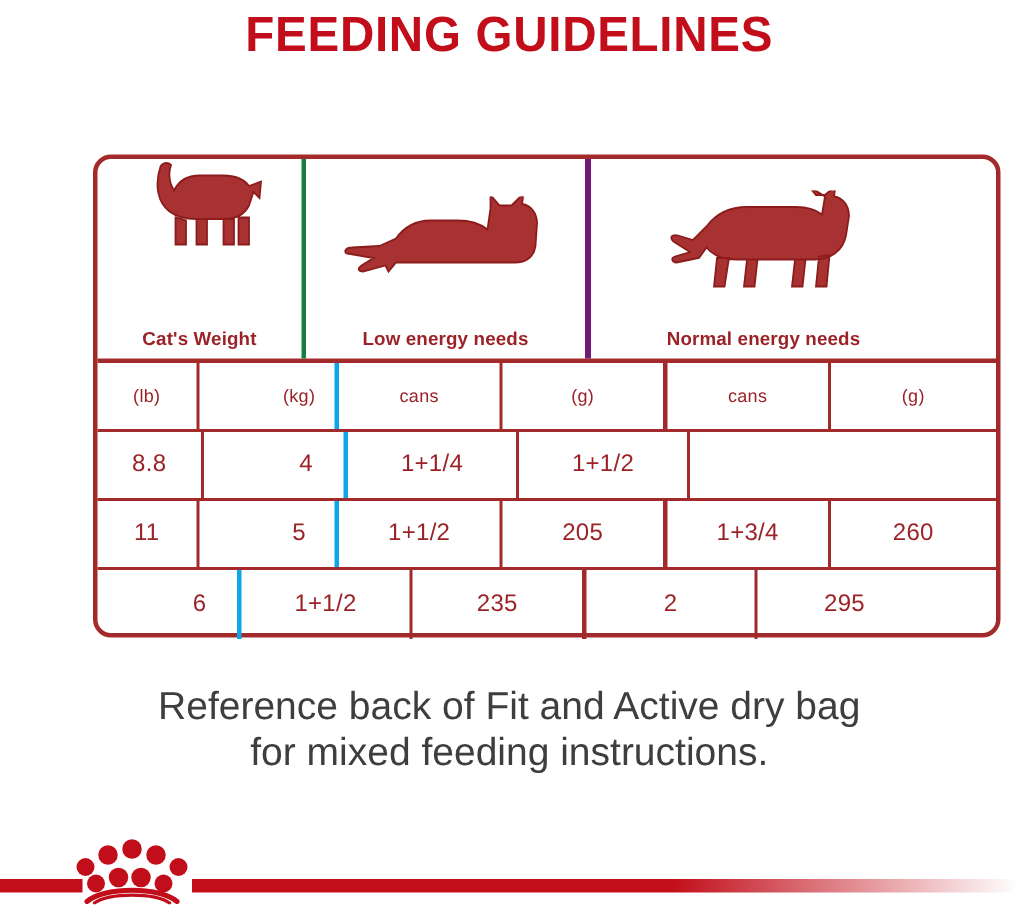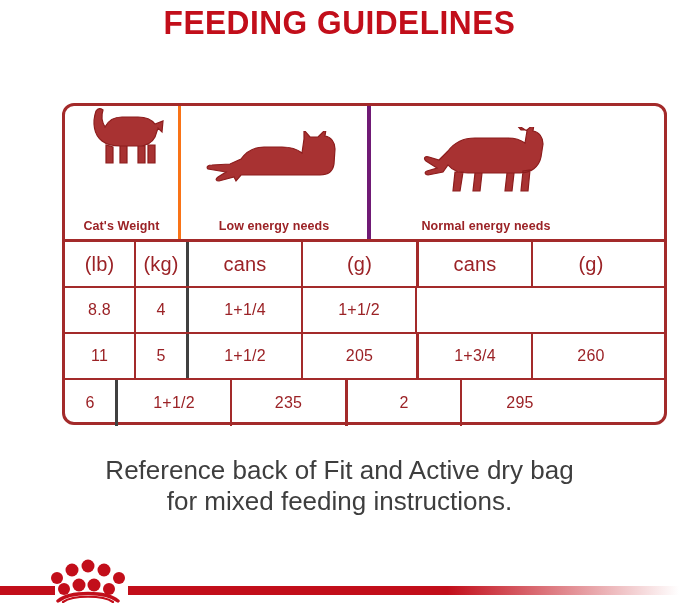--- a/index.html
+++ b/index.html
@@ -52,21 +52,21 @@
   }
   .icon-cell {
     display: flex;
     flex-direction: column;
     align-items: center;
     justify-content: flex-end;
     padding-bottom: 6px;
     box-sizing: border-box;
     position: relative;
   }
-  .icon-cell.c1 { width: 116px; border-right: 3px solid #f97316; gap: 44px; }
+  .icon-cell.c1 { width: 139px; border-right: 3px solid #15803d; gap: 44px; }
   .icon-cell.c2 { width: 190px; border-right: 4px solid #701a75; justify-content: center; }
   .icon-cell.c3 { width: 230px; }
 
   .cat-art {
     flex: 1;
     display: flex;
     align-items: center;
     justify-content: center;
     width: 100%;
   }
@@ -94,27 +94,27 @@
     display: flex;
     align-items: center;
     justify-content: center;
     box-sizing: border-box;
     font-size: 16px;
     color: #9B2226;
     letter-spacing: 0.2px;
     white-space: nowrap;
   }
   .cell.w-lb  { width:  71px; border-right: 2px solid #A32A2A; }
-  .cell.w-kg  { width:  53px; border-right: 3px solid #404040; }
+  .cell.w-kg  { width:  53px; border-right: 3px solid #0ea5e9; margin-left: 43px; }
   .cell.w-c1  { width: 114px; border-right: 2px solid #A32A2A; }
   .cell.w-g1  { width: 116px; border-right: 3px solid #A32A2A; }
   .cell.w-c2  { width: 114px; border-right: 2px solid #A32A2A; }
   .cell.w-g2  { width: 116px; }
 
-  .subhead .cell { font-size: 20px; }
+  .subhead .cell { font-size: 12px; }
 
   
   .note {
     position: absolute;
     left: 0;
     top: 455px;
     width: 679px;
     text-align: center;
     font-size: 26px;
     line-height: 31px;

